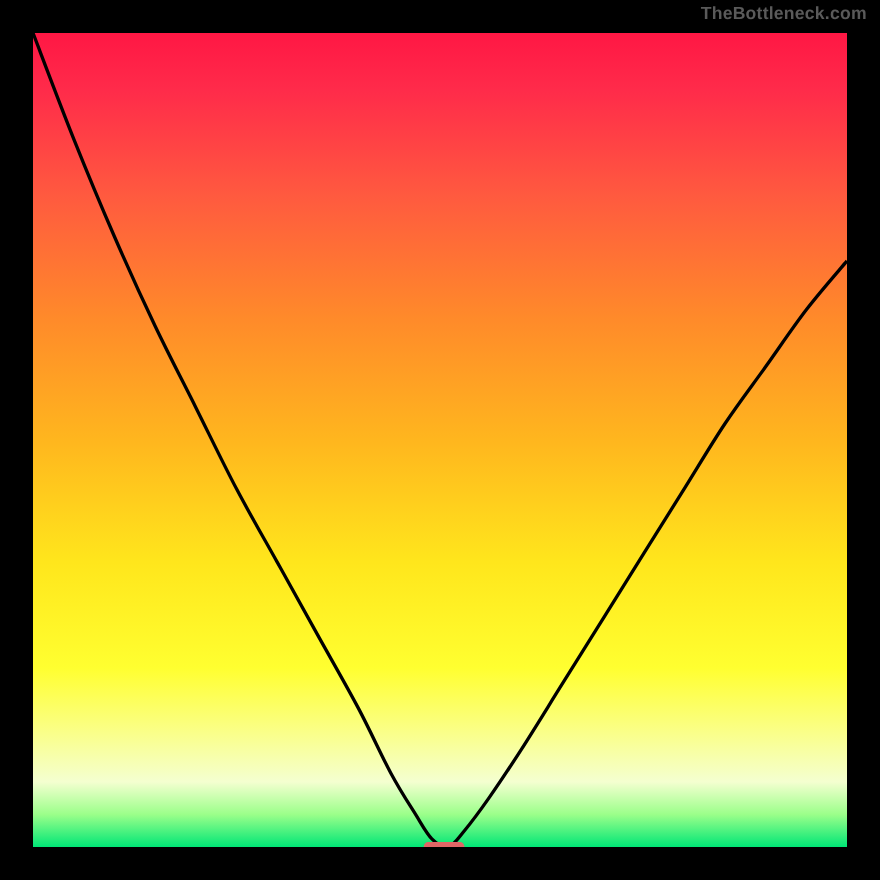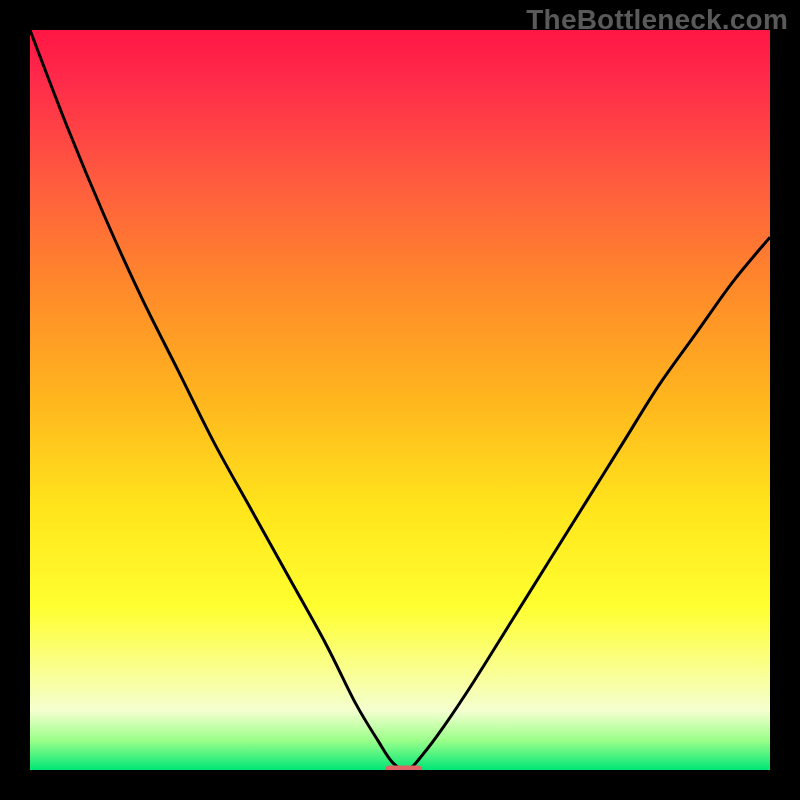--- a/index.html
+++ b/index.html
@@ -14,21 +14,21 @@
     width: 800px;
     height: 800px;
     background: #000;
     position: relative;
   }
   .watermark {
     position: absolute;
     top: 4px;
     right: 12px;
     font-family: Arial, Helvetica, sans-serif;
-    font-size: 28px;
+    font-size: 16px;
     font-weight: bold;
     color: #5a5a5a;
     letter-spacing: 0.2px;
     z-index: 3;
   }
   .plot-frame {
     position: absolute;
     left: 30px;
     top: 30px;
     width: 740px;

